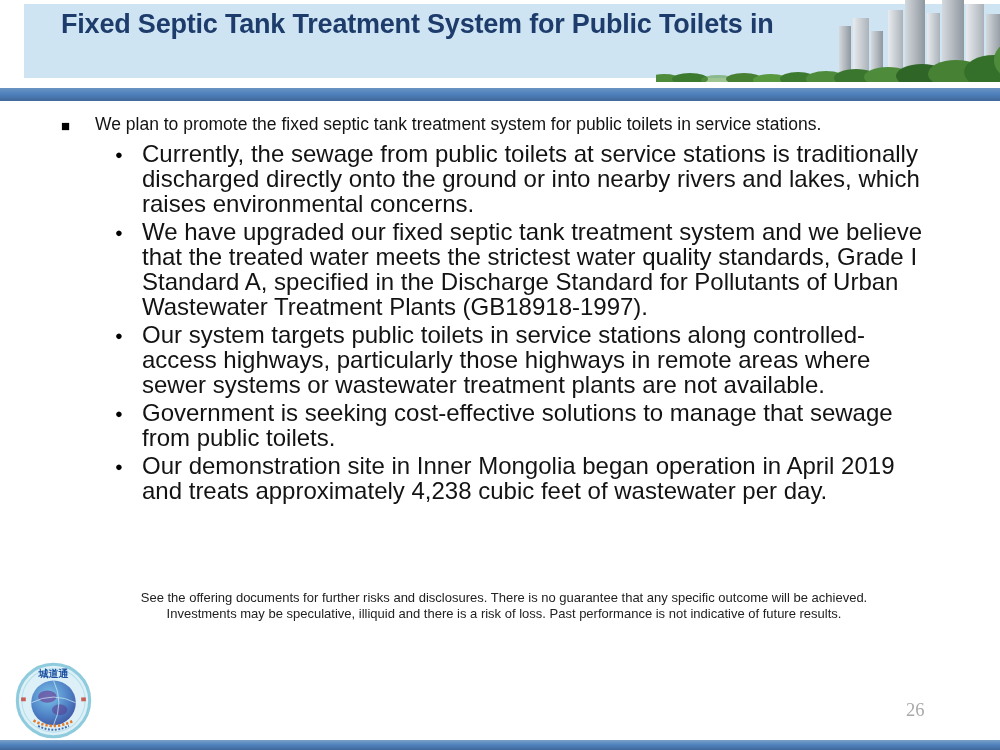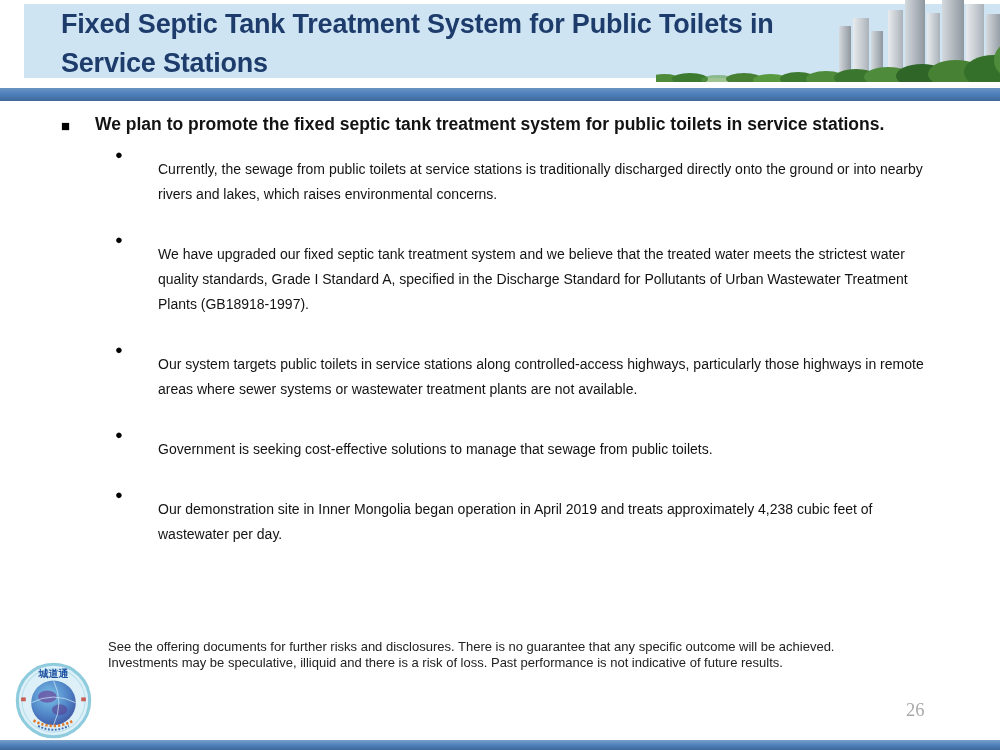--- a/index.html
+++ b/index.html
@@ -18,29 +18,29 @@
   }
   .title span{display:block;}
   .header-bar{
     position:absolute;top:88px;left:0;width:100%;height:13px;
     background:linear-gradient(#6a93c1 0%,#4f81bd 45%,#3f689a 100%);
   }
   
   .content{position:absolute;top:112px;left:0;width:1000px;color:#131313;}
   .main-bullet{display:flex;margin-left:61px;}
   .sq-icon{width:34px;font-size:15px;line-height:25px;margin-top:1px;color:#000;flex:none;}
-  .main-text{margin:0;font-weight:bold;font-size:17.5px;line-height:25px;width:812px;}
+  .main-text{margin:0;font-weight:normal;font-size:17.5px;line-height:25px;width:812px;}
   .sub-list{list-style:none;margin:3px 0 0 115px;padding:0;}
   .sub-list li{display:flex;margin-bottom:3px;}
   .dot-icon{width:27px;font-size:13px;line-height:25px;margin-top:1px;color:#000;flex:none;}
-  .sub-text{margin:16px;font-size:14px;line-height:25px;width:782px;}
+  .sub-text{margin:0;font-size:24px;line-height:25px;width:782px;}
   
   .disclaimer{
-    position:absolute;left:108px;top:639px;width:792px;margin:0;
-    font-size:13px;line-height:15.5px;color:#222222;
+    position:absolute;left:108px;top:590px;width:792px;margin:0;
+    font-size:13px;line-height:15.5px;color:#222222;text-align:center;
   }
   .logo{position:absolute;left:15px;top:662px;width:77px;height:77px;}
   .page-number{
     position:absolute;left:906px;top:700px;
     font-size:18.5px;color:#a9a9a9;font-family:Liberation Serif, serif;
   }
   .footer-bar{
     position:absolute;bottom:0;left:0;width:100%;height:10px;
     background:linear-gradient(#7aa2c9 0%,#4f81bd 50%,#3f689a 100%);
   }
@@ -87,21 +87,20 @@
     <ellipse cx="200" cy="88" rx="22" ry="9" fill="#3a762e"></ellipse>
     <ellipse cx="232" cy="87" rx="24" ry="10" fill="#4e8c3c"></ellipse>
     <ellipse cx="266" cy="86" rx="26" ry="12" fill="#2f6527"></ellipse>
     <ellipse cx="300" cy="84" rx="28" ry="14" fill="#478234"></ellipse>
     <ellipse cx="338" cy="82" rx="30" ry="17" fill="#35702a"></ellipse>
     <ellipse cx="352" cy="70" rx="14" ry="16" fill="#4e8c3c"></ellipse>
   </svg>
 
   <h1 class="title">
     <span>Fixed Septic Tank Treatment System for Public Toilets in</span>
-    <span>Service Stations</span>
   </h1>
 </div>
 <div class="header-bar"></div>
 
 <div class="content">
   <div class="main-bullet">
     <span class="sq-icon">■</span>
     <p class="main-text">We plan to promote the fixed septic tank treatment system for public toilets in service stations.</p>
   </div>
 

